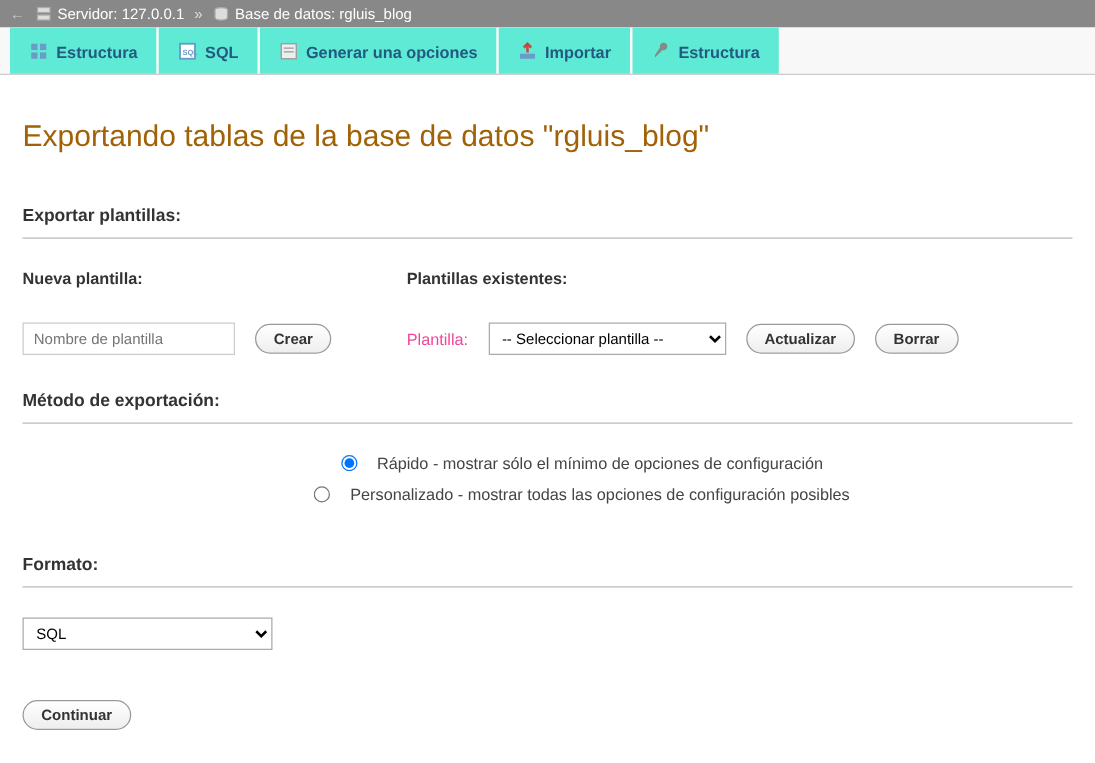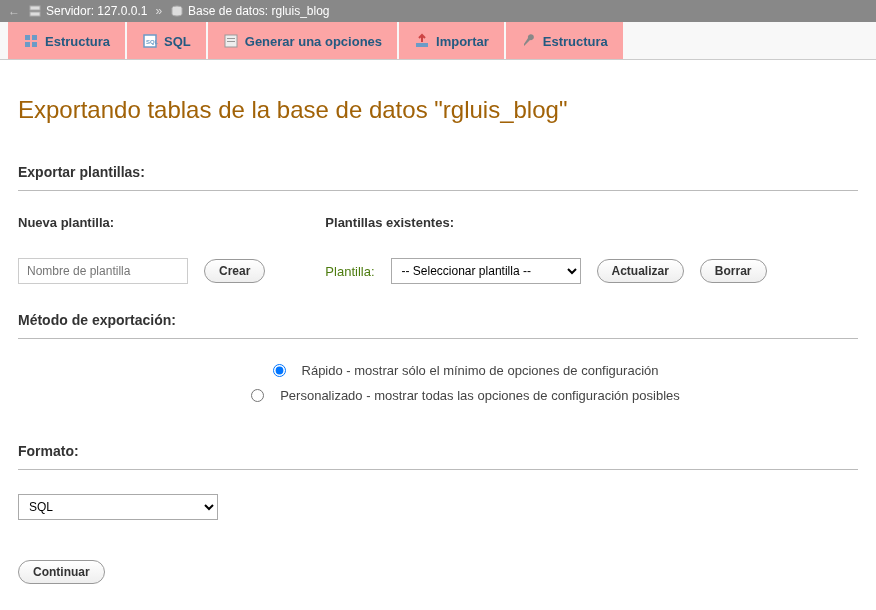--- a/index.html
+++ b/index.html
@@ -32,21 +32,21 @@
       display: flex;
       align-items: center;
       gap: 6px;
       padding: 10px 14px;
       color: #235a81;
       font-weight: bold;
       font-size: 13px;
       cursor: pointer;
       border: 1px solid transparent;
       border-bottom: none;
-      background: #fca5a5;
+      background: #5eead4;
       margin-right: 2px;
     }
     .tab.active {
       background: #fff;
       border: 1px solid #ccc;
       border-bottom: 1px solid #fff;
       margin-bottom: -1px;
       color: #235a81;
     }
     .tab-icon { width: 16px; height: 16px; display: inline-flex; align-items: center; justify-content: center; }
@@ -114,21 +114,21 @@
     .radio-row {
       display: flex;
       align-items: center;
       gap: 16px;
       margin-bottom: 10px;
       font-size: 13px;
       color: #444;
       justify-content: center;
     }
     .format-block { margin-bottom: 40px; }
-    .label-inline { font-size: 13px; color: #4d7c0f; }
+    .label-inline { font-size: 13px; color: #ec4899; }
   </style>
 </head>
 <body>
 
 <div class="breadcrumb">
   <span class="arrow">←</span>
   <span class="bc-icon">
     <svg width="14" height="14" viewBox="0 0 14 14">
         <rect x="2" y="2" width="10" height="4" fill="#ddd" stroke="#aaa"></rect>
         <rect x="2" y="8" width="10" height="4" fill="#ddd" stroke="#aaa"></rect>

